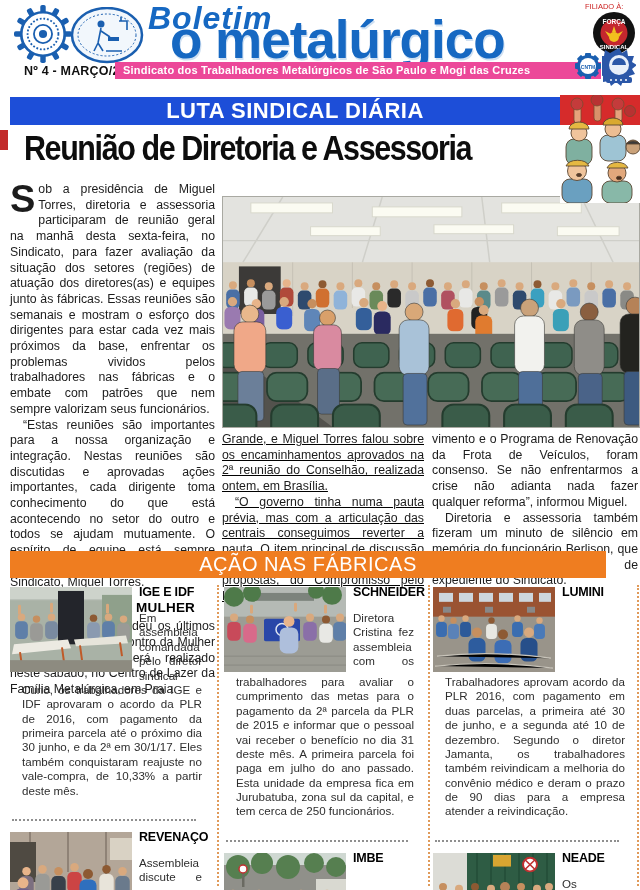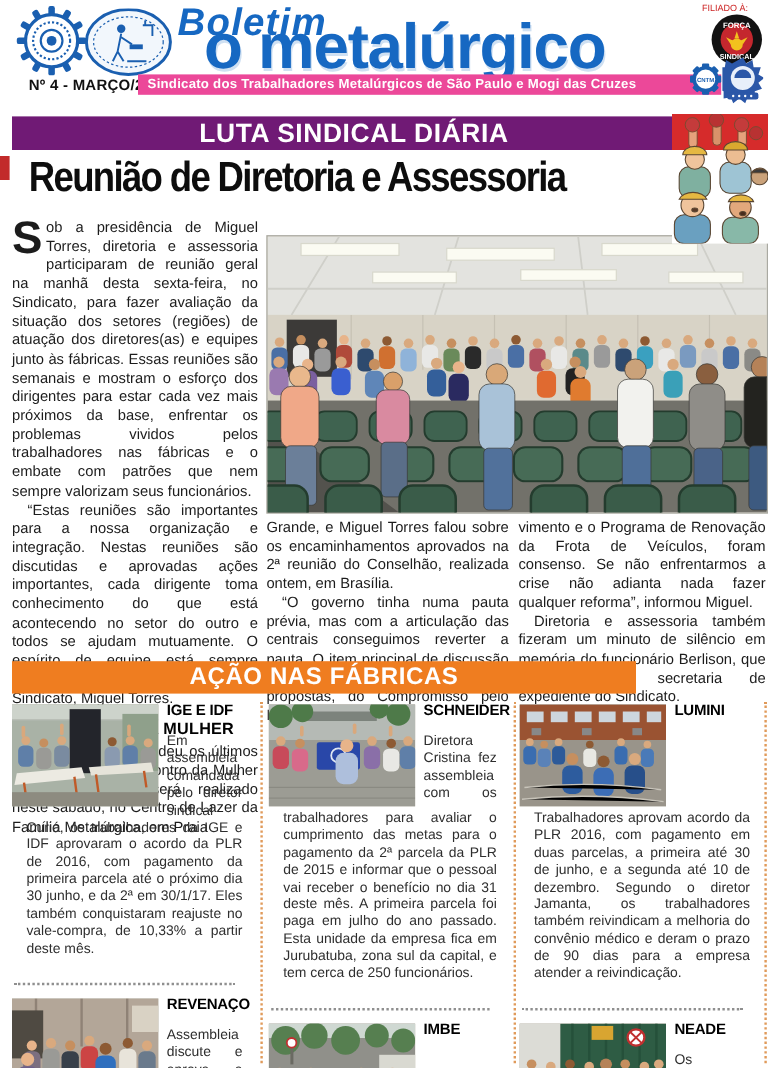--- a/index.html
+++ b/index.html
@@ -11,33 +11,33 @@
   .issue{left:24px;top:64px;font-size:12.5px;font-weight:700;color:#111;letter-spacing:.2px;}
   .boletim{left:148px;top:0px;font-size:32px;font-weight:800;font-style:italic;
            color:#1668c2;letter-spacing:1px;}
   .mastertitle{left:130px;top:13px;font-size:53px;font-weight:800;color:#1668c2;
            letter-spacing:-1px;line-height:1;text-shadow:1px 2px 0 #cfe0f2;margin-left:40px;}
   .strip{left:115px;top:62px;width:478px;height:17px;background:#ec4899;color:#fff;
          font-size:11px;font-weight:700;line-height:17px;padding-left:8px;letter-spacing:.2px;white-space:nowrap;overflow:hidden;}
   .filiado{left:585px;top:2px;font-size:7.5px;font-weight:400;color:#cc2222;}
 
   
-  .banner-red{left:10px;top:97px;width:630px;height:28px;background:#701a75;
+  .banner-red{left:10px;top:97px;width:630px;height:28px;background:#1d4ed8;
       color:#fff;font-weight:800;font-size:22px;text-align:center;line-height:28px;
       letter-spacing:.5px;padding-right:80px;box-sizing:border-box;padding-left:20px;}
-  .banner-orange{left:10px;top:551px;width:520px;height:27px;background:#ef7d20;
-      color:#fff;font-weight:700;font-size:20px;text-align:center;line-height:27px;letter-spacing:.5px;}
+  .banner-orange{left:10px;top:551px;width:596px;height:27px;background:#ef7d20;
+      color:#fff;font-weight:400;font-size:20px;text-align:center;line-height:27px;letter-spacing:.5px;}
   .redsq{left:0;top:130px;width:8px;height:20px;background:#c22a2a;}
 
   .headline{left:24px;top:128px;width:620px;font-size:35px;font-weight:800;color:#0d0d0d;
       letter-spacing:-1.6px;transform:scaleX(.87);transform-origin:left top;white-space:nowrap;}
 
   
   .lcol{left:10px;top:182px;width:205px;}
-  .c2col{left:222px;top:432px;width:202px;}
+  .c2col{left:222px;top:432px;width:202px;text-decoration:underline;}
   .c3col{left:432px;top:432px;width:206px;}
   .art{font-size:12.3px;line-height:15.7px;text-align:justify;margin:0;color:#1c1c1c;}
   .ind{text-indent:13px;}
   .dcap::first-letter{float:left;font-size:38px;line-height:30px;font-weight:700;padding:2px 3px 0 0;}
   .subhead{text-align:center;font-weight:800;font-size:13.5px;margin:10px 0 4px;color:#000;letter-spacing:.2px;}
 
   .mainphoto{left:222px;top:196px;width:418px;height:232px;border:1px solid #a9a9a2;box-sizing:border-box;background:#d8d4c8;}
   .illu{left:560px;top:95px;width:80px;height:108px;background:#fff;z-index:6;}
 
   

